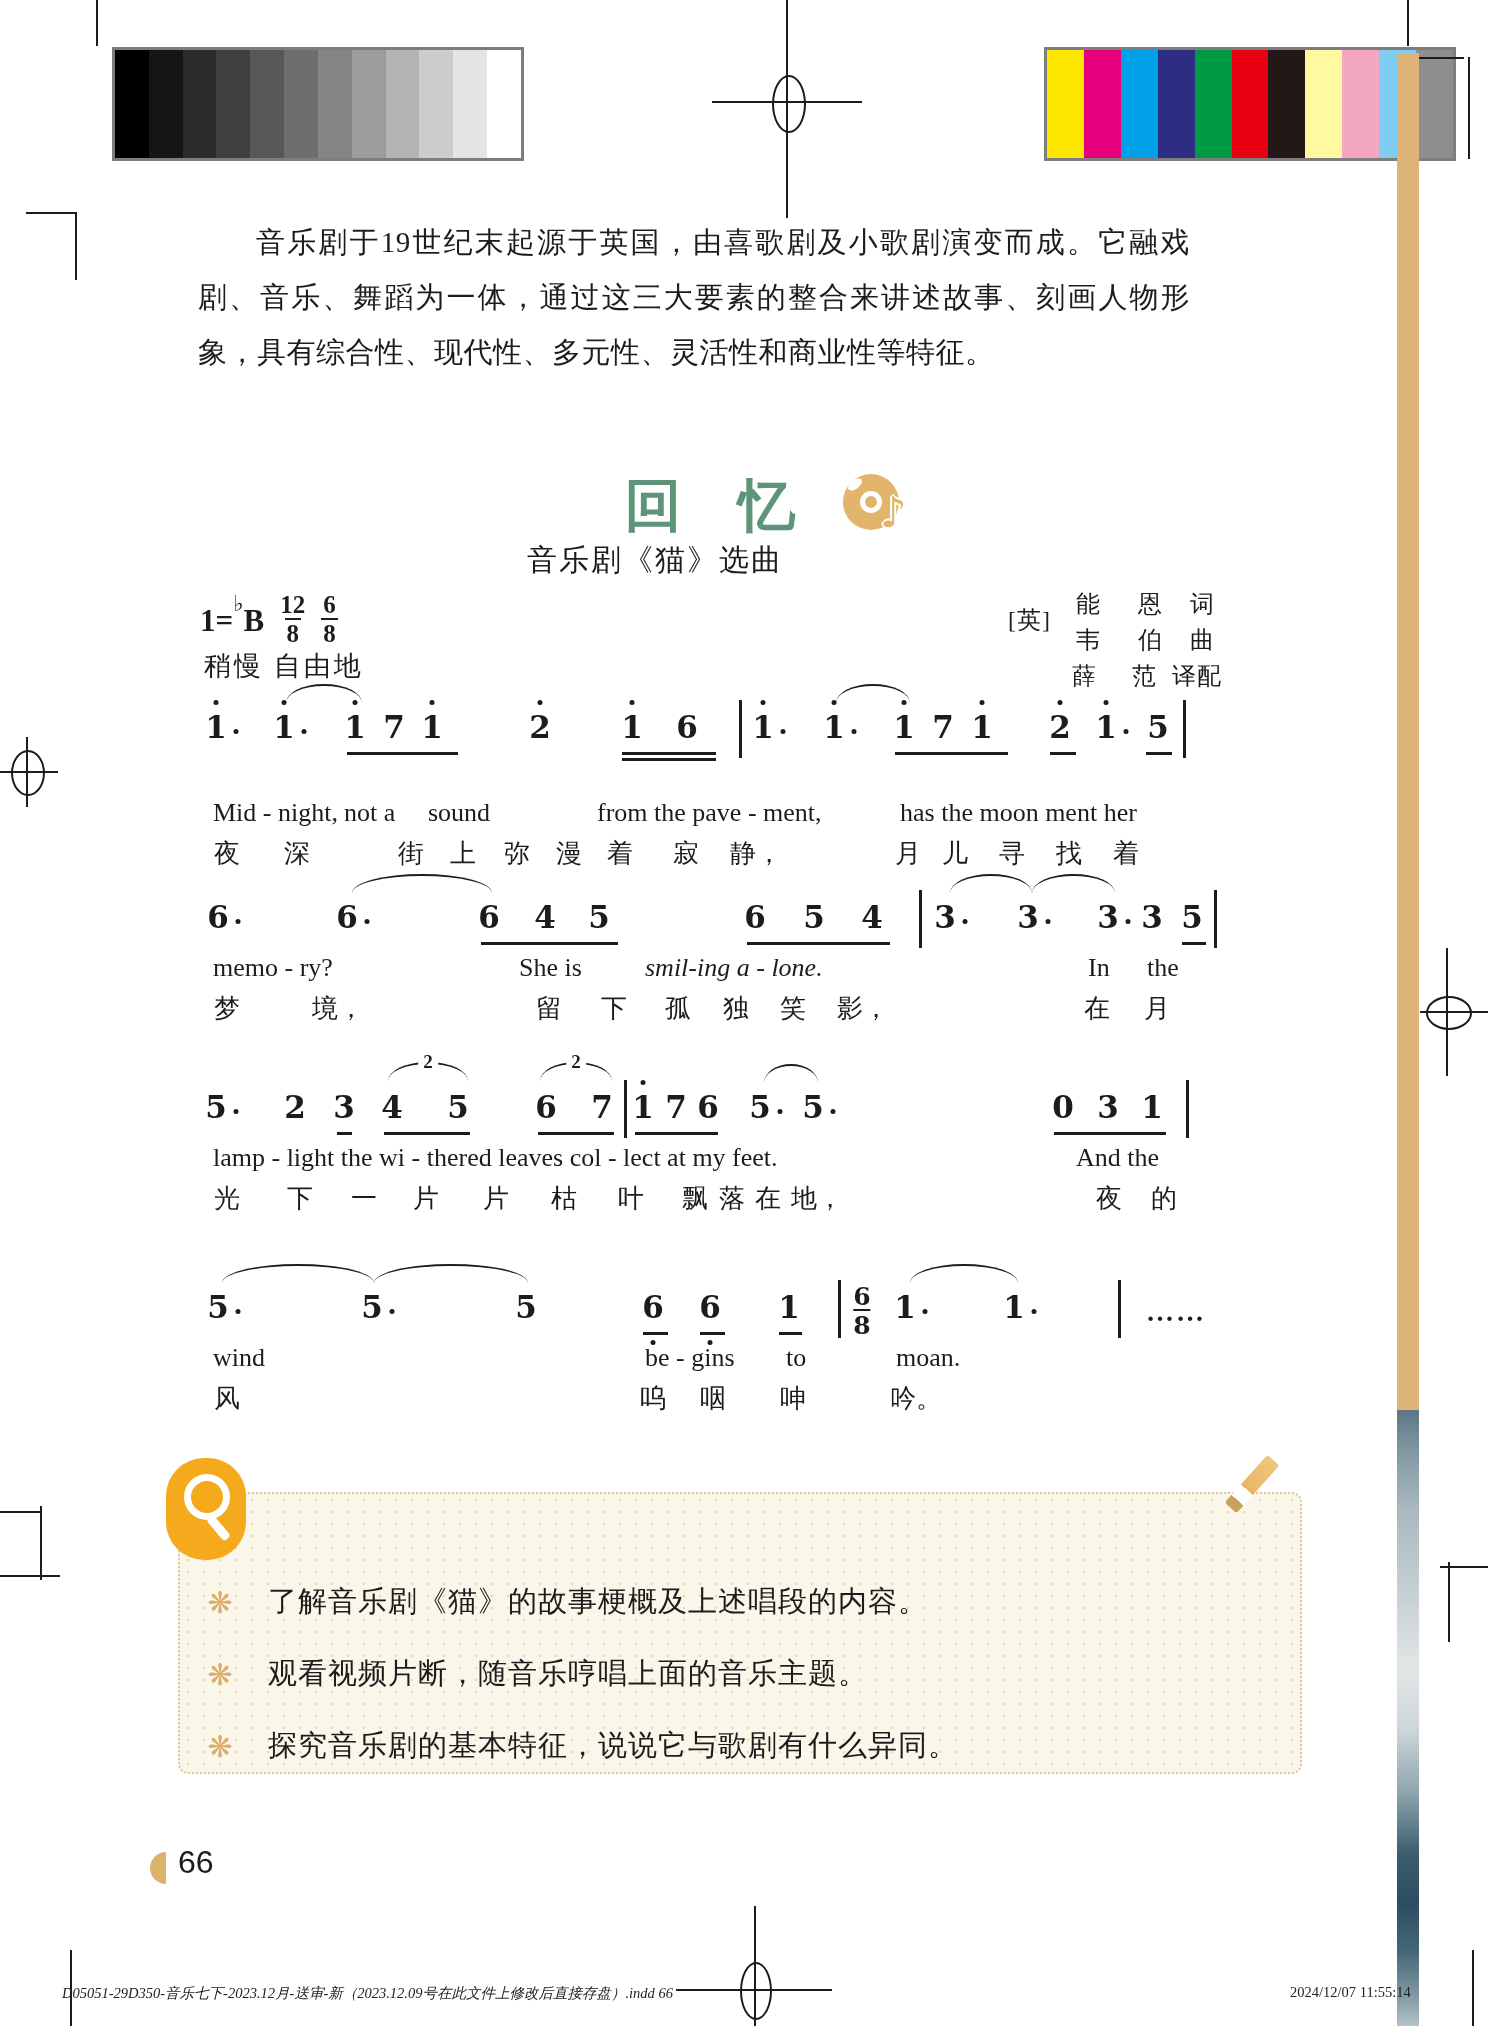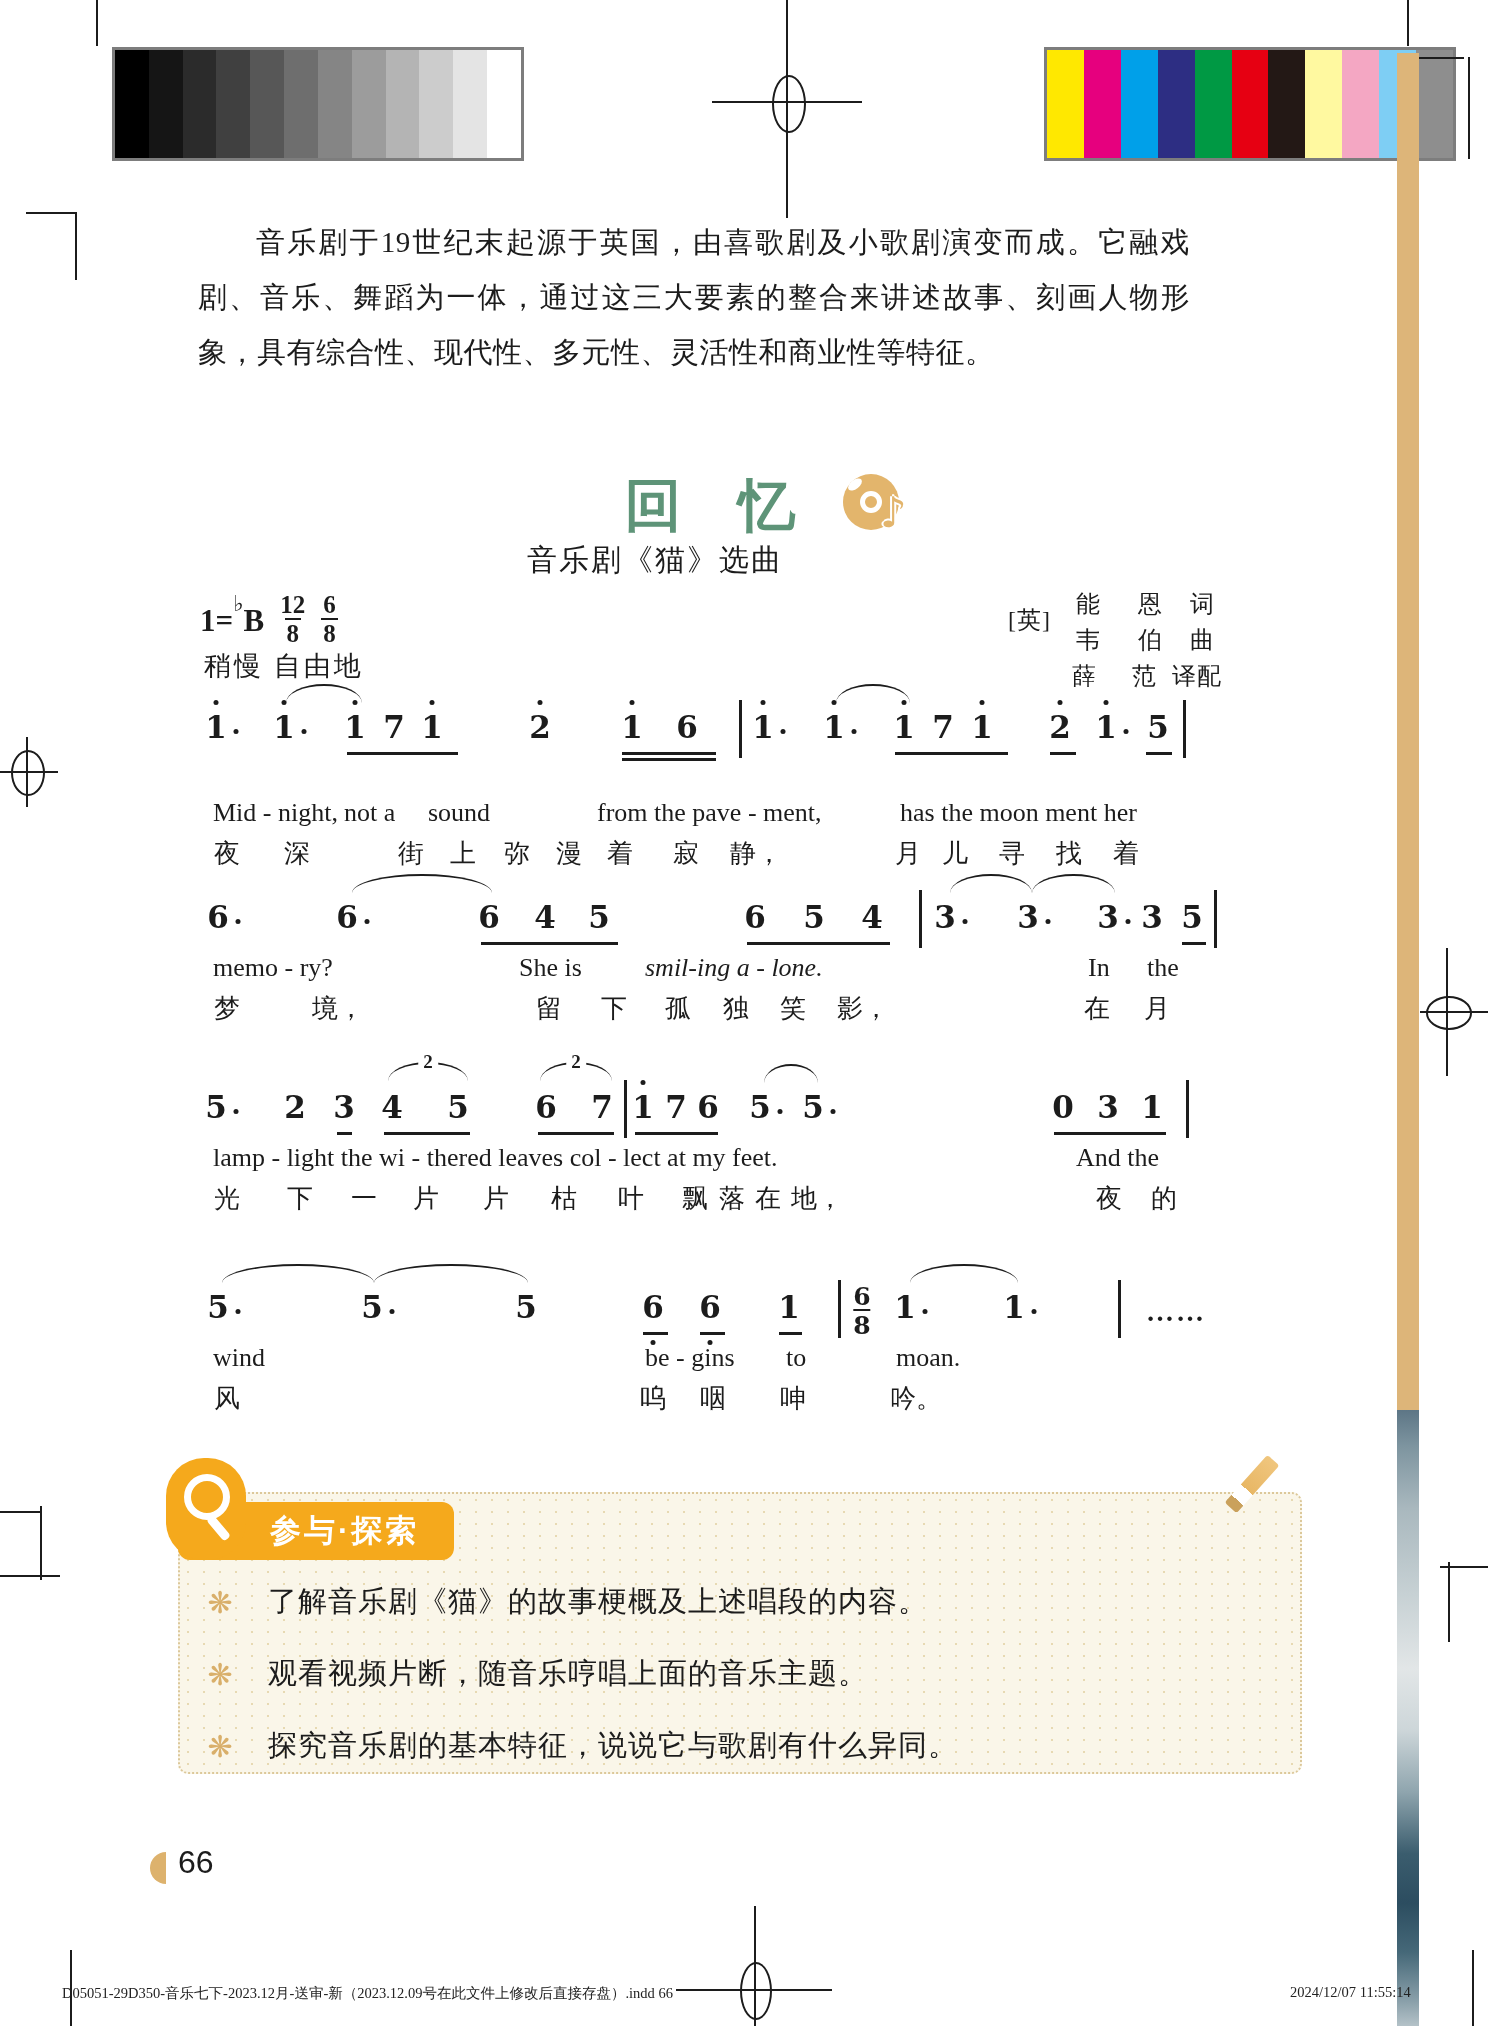--- a/index.html
+++ b/index.html
@@ -355,35 +355,32 @@
       <div class="lyr" style="left: 786px; top: 1343px;">to</div>
       <div class="lyr" style="left: 896px; top: 1343px;">moan.</div>
       <div class="lyrcn" style="left: 214px; top: 1381px;">风</div>
       <div class="lyrcn" style="left: 640px; top: 1381px;">呜</div>
       <div class="lyrcn" style="left: 700px; top: 1381px;">咽</div>
       <div class="lyrcn" style="left: 780px; top: 1381px;">呻</div>
       <div class="lyrcn" style="left: 890px; top: 1381px;">吟。</div>
     </div>
 
   <div class="explore"></div>
-  <div class="explore-tab">
-    <span class="explore-tab-label">参与·探索</span>
-  </div>
   <div class="mag-blob"></div>
   <div class="mag-glass"></div>
   <div class="mag-handle"></div>
   <div class="pencil"></div>
   <div id="explore-items">
       <div class="bullet-icon" style="left: 220px; top: 1602px;">❋</div>
       <div class="bullet-text" style="left: 268px; top: 1602px;">了解音乐剧《猫》的故事梗概及上述唱段的内容。</div>
       <div class="bullet-icon" style="left: 220px; top: 1674px;">❋</div>
       <div class="bullet-text" style="left: 268px; top: 1674px;">观看视频片断，随音乐哼唱上面的音乐主题。</div>
       <div class="bullet-icon" style="left: 220px; top: 1746px;">❋</div>
       <div class="bullet-text" style="left: 268px; top: 1746px;">探究音乐剧的基本特征，说说它与歌剧有什么异同。</div>
     </div>
 
   <div class="pagenum-half"></div>
   <div class="pagenum">66</div>
 
-  <div class="footer" style="left:62px;">D05051-29D350-音乐七下-2023.12月-送审-新（2023.12.09号在此文件上修改后直接存盘）.indd   66</div>
+  <div class="footer" style="left:62px;font-style:italic;">D05051-29D350-音乐七下-2023.12月-送审-新（2023.12.09号在此文件上修改后直接存盘）.indd   66</div>
   <div class="footer" style="left:1290px;">2024/12/07   11:55:14</div>
 
 </div>
 
 </body></html>

